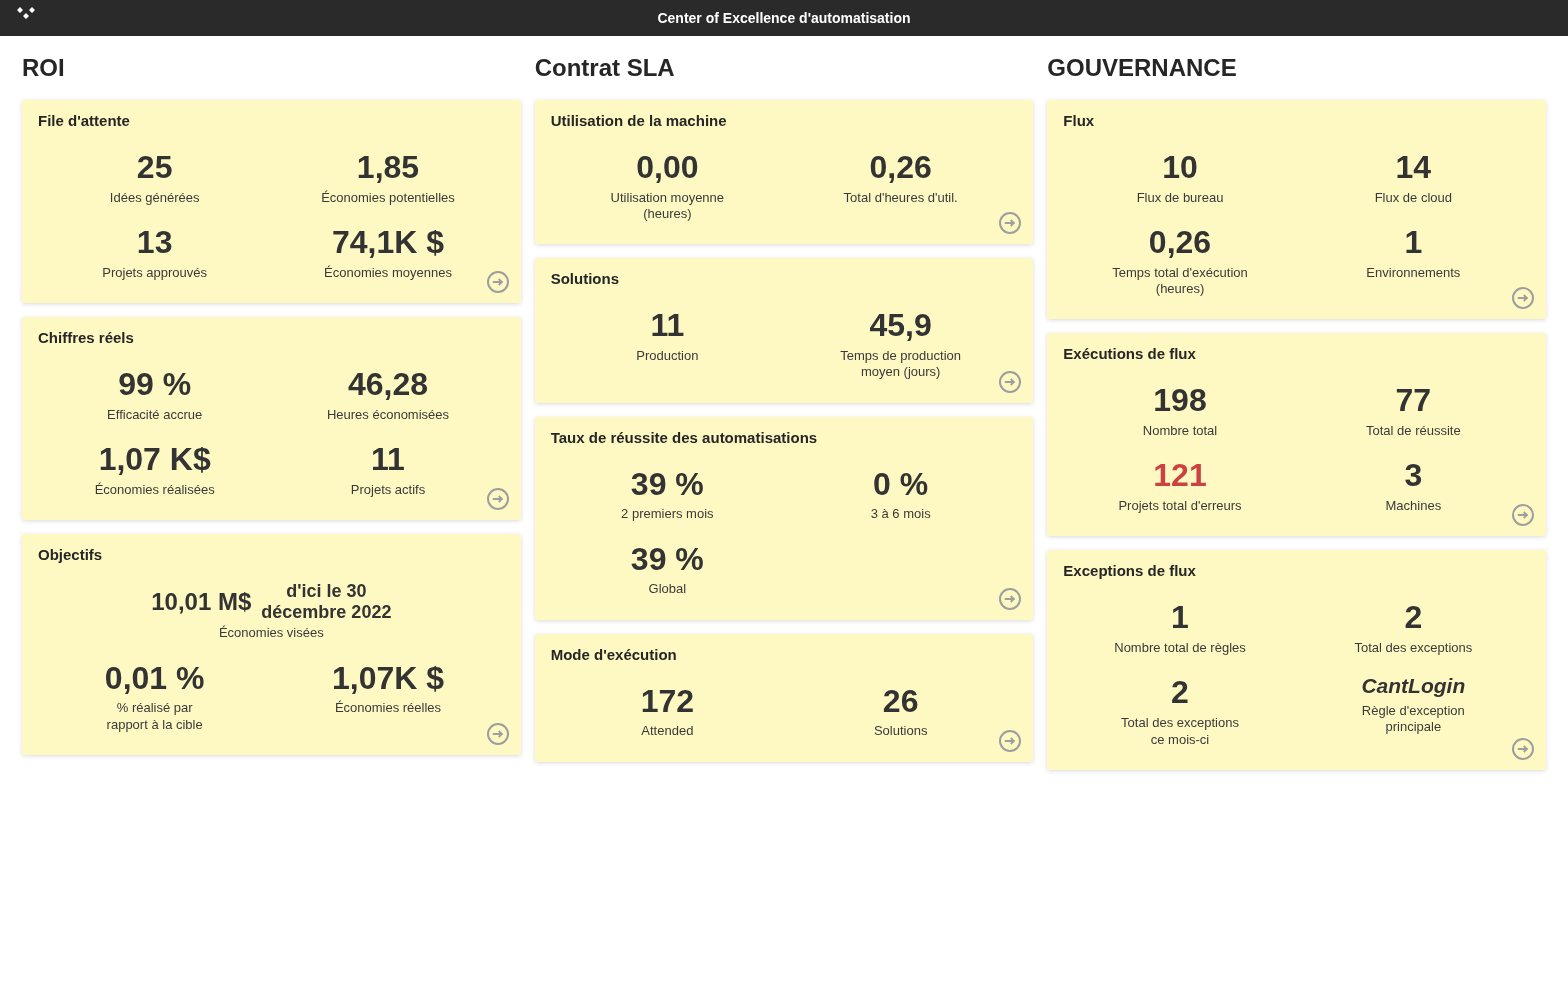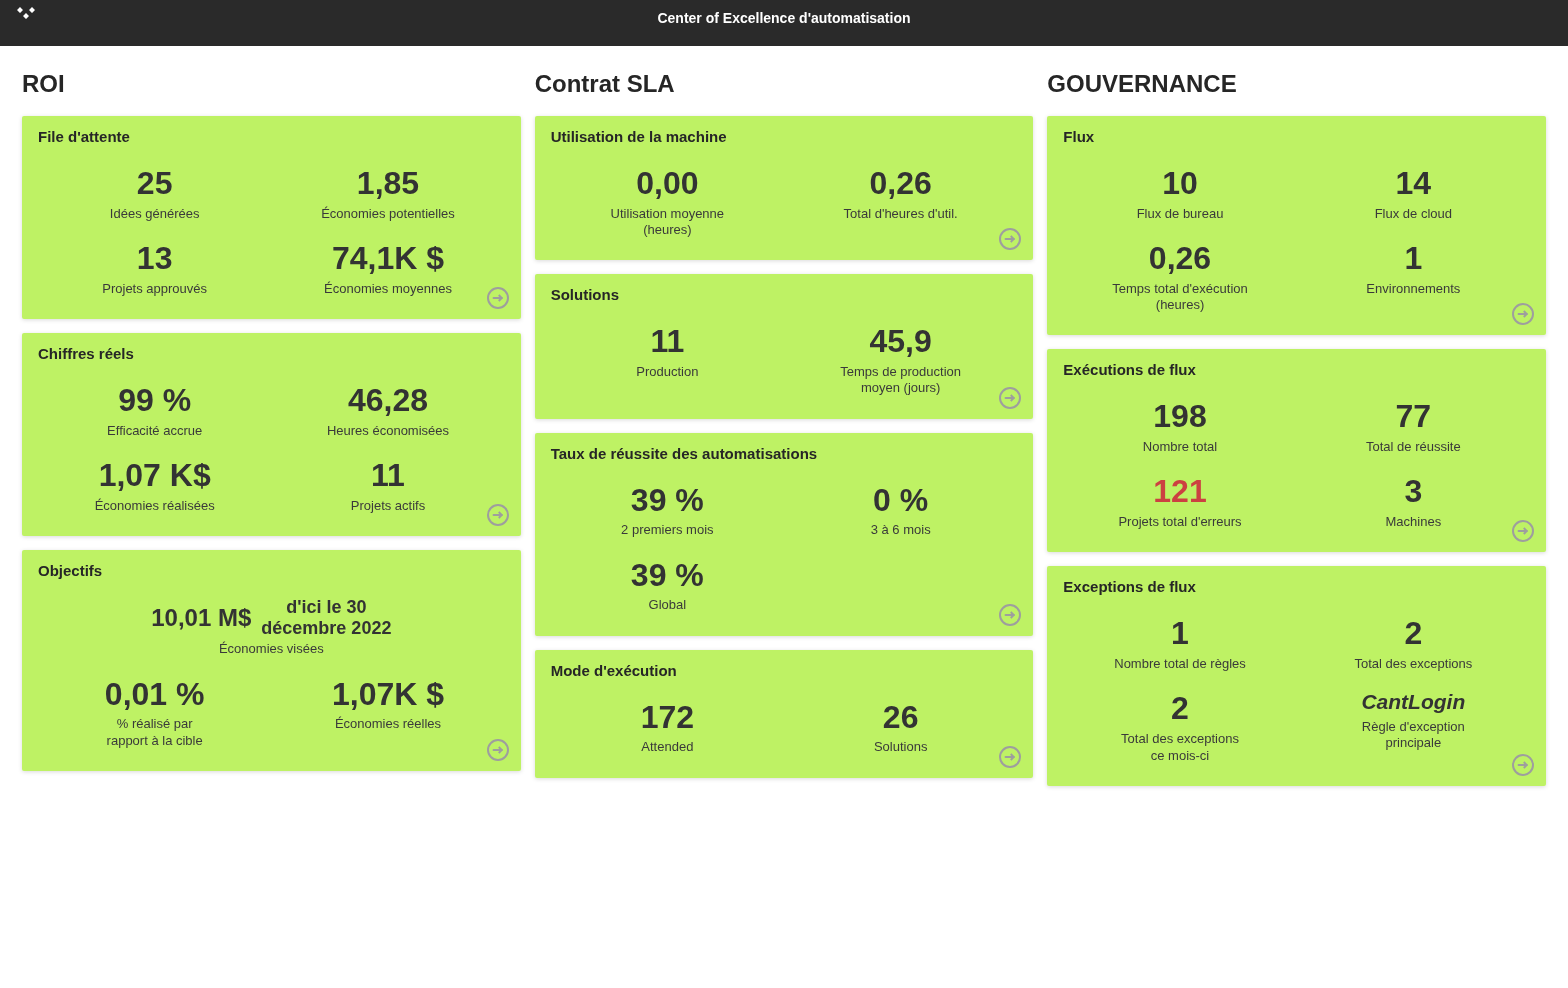--- a/index.html
+++ b/index.html
@@ -1,25 +1,25 @@
 <!DOCTYPE html>
 <html><head>
   <meta charset="utf-8">
   <style>
     * { box-sizing: border-box; margin: 0; padding: 0; }
     body { font-family: "Segoe UI", Arial, sans-serif; background: #fff; color: #333; }
-    .header { background: #2a2a2a; color: #fff; padding: 8px 0; position: relative; height: 46px; }
+    .header { background: #2a2a2a; color: #fff; padding: 8px 0; position: relative; height: 36px; }
     .header-title { text-align: center; font-size: 14px; font-weight: 600; line-height: 20px; }
     .app-icon { position: absolute; left: 14px; top: 5px; }
     .app-icon svg { width: 24px; height: 24px; fill: #fff; }
-    .dashboard { display: flex; gap: 14px; padding: 24px 22px; }
+    .dashboard { display: flex; gap: 14px; padding: 18px 22px; }
     .column { flex: 1; min-width: 0; }
     .section-title { font-size: 24px; font-weight: 700; color: #262626; margin-bottom: 18px; }
     .card {
-      background: #bef264;
+      background: #fef9c3;
       border-radius: 2px;
       box-shadow: 0 1px 4px rgba(0,0,0,0.15);
       margin-bottom: 14px;
       padding: 12px 16px 10px 16px;
       position: relative;
     }
     .card-title { font-size: 15px; font-weight: 700; color: #262626; margin-bottom: 14px; }
     .metrics { display: flex; flex-wrap: wrap; }
     .metric { width: 50%; text-align: center; padding: 6px 4px 12px 4px; }
     .metric-value { font-size: 32px; font-weight: 700; color: #333; line-height: 1.15; }

